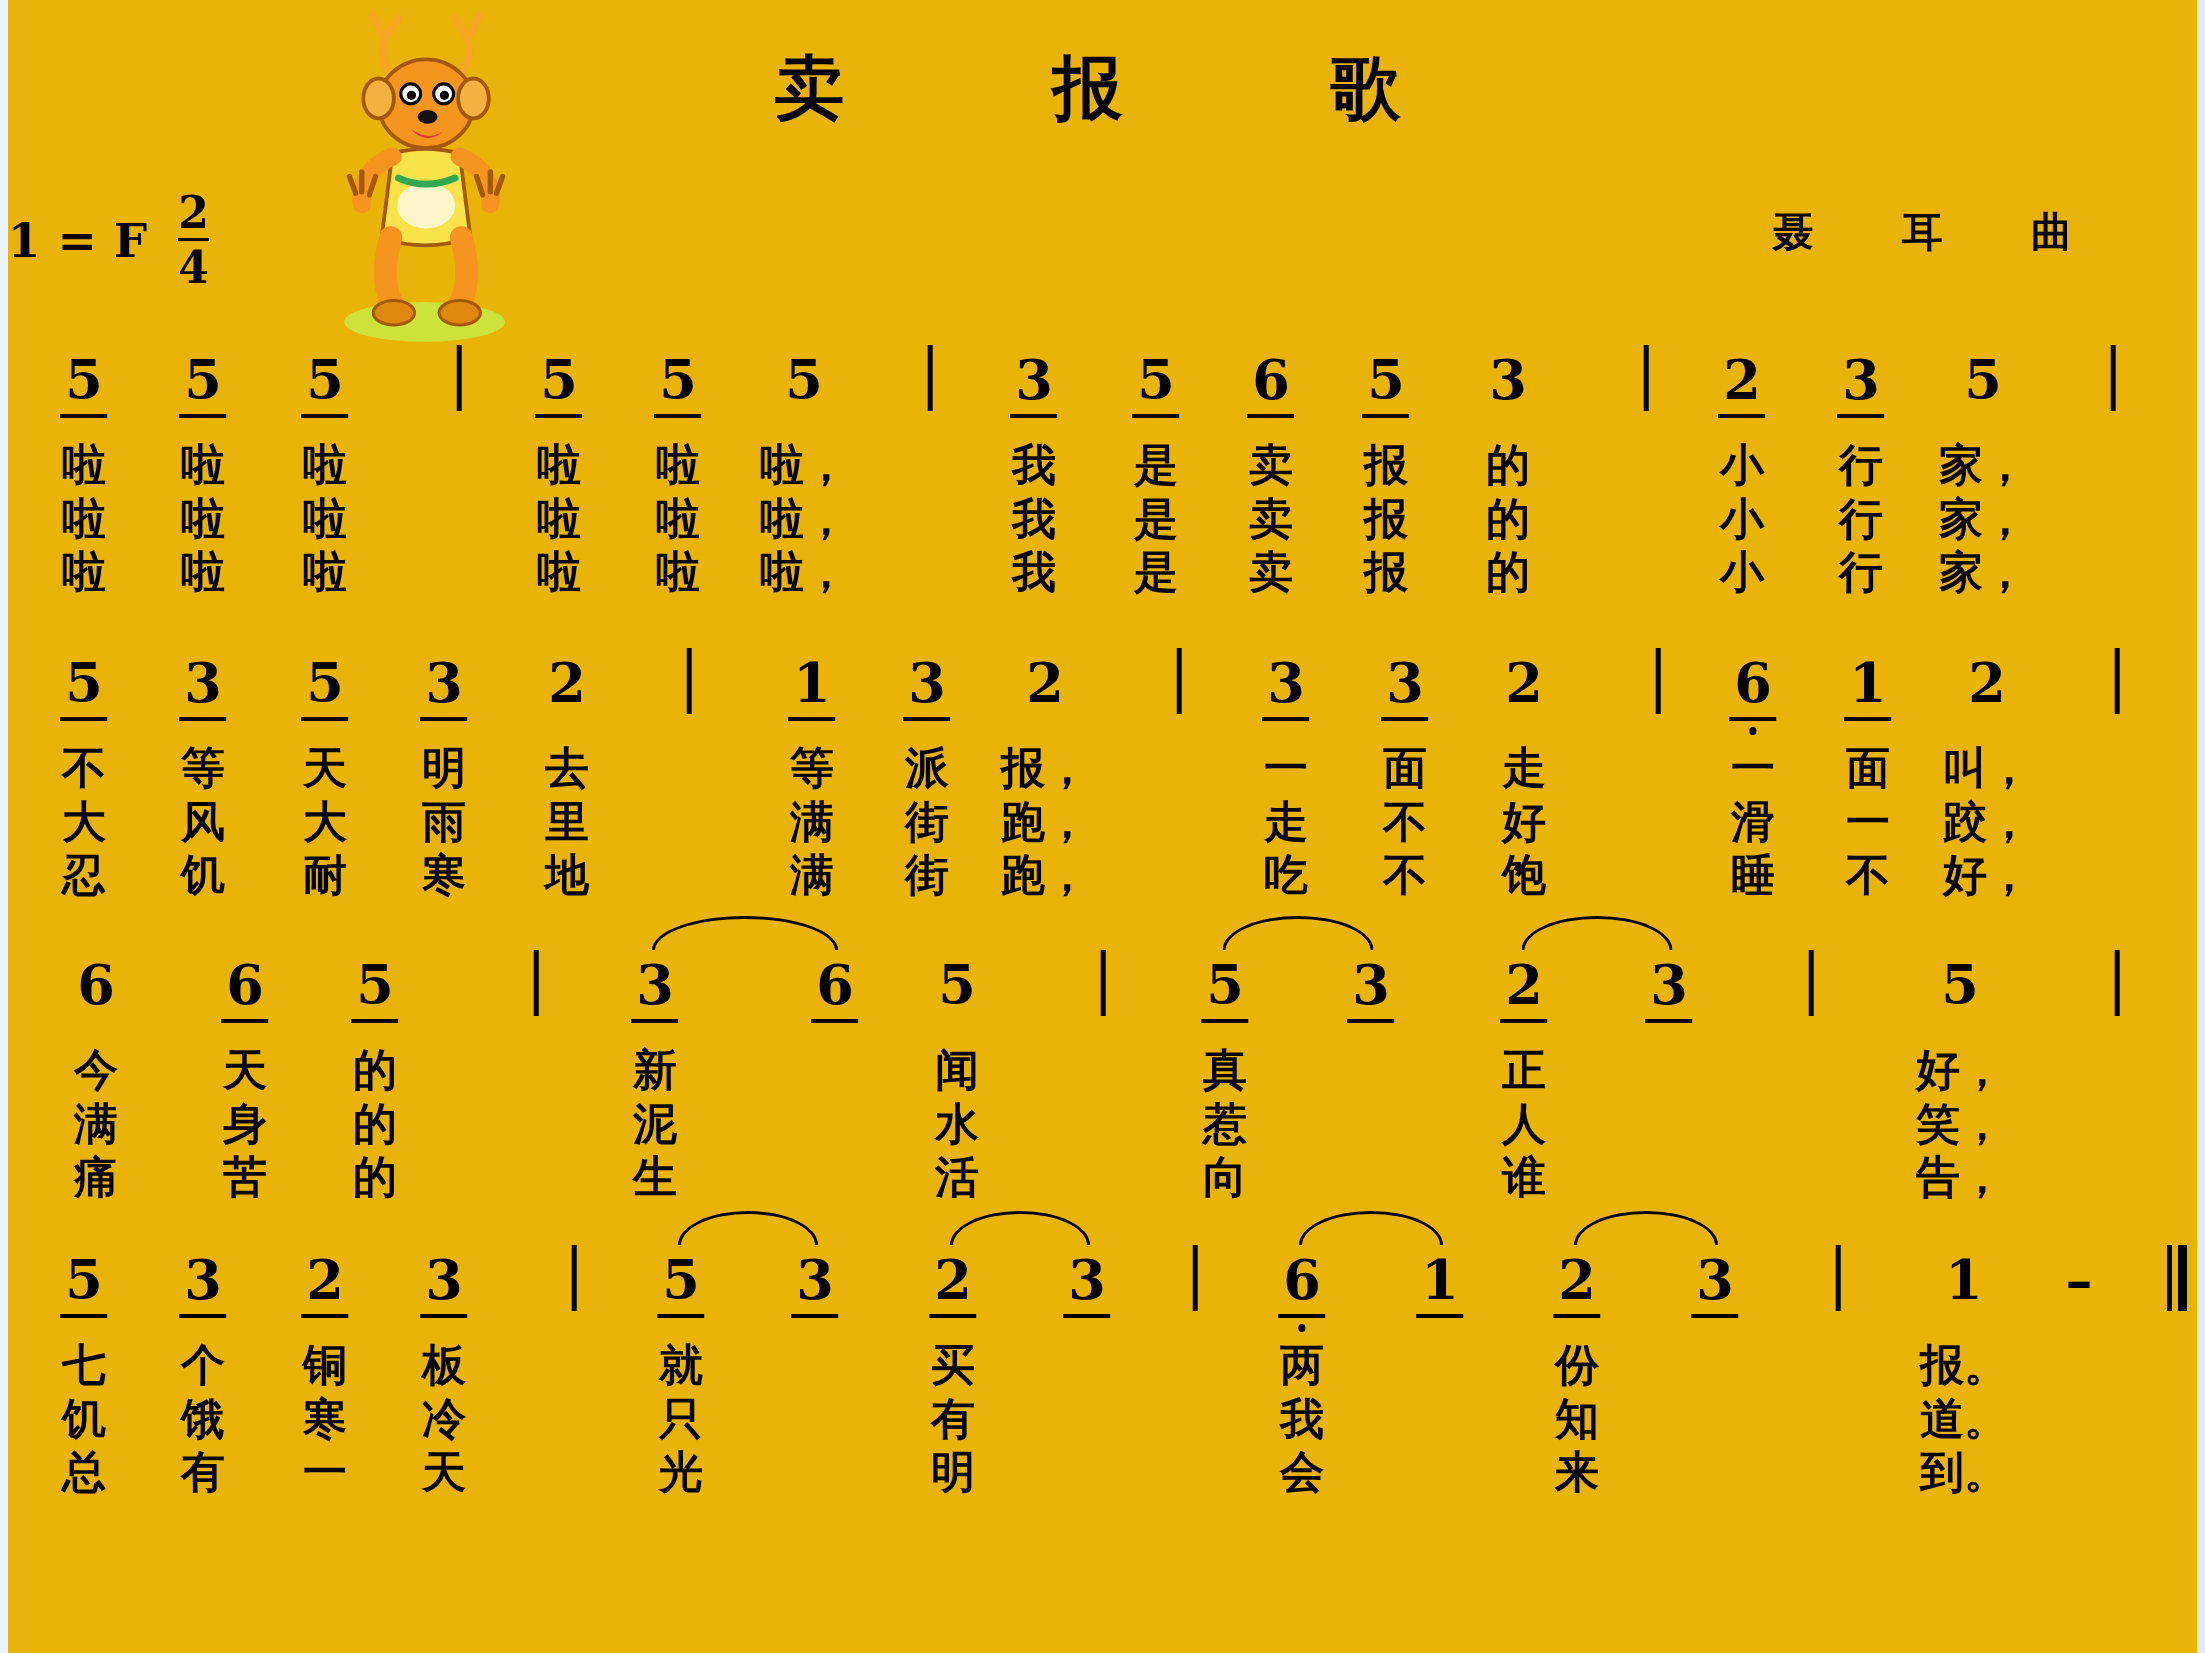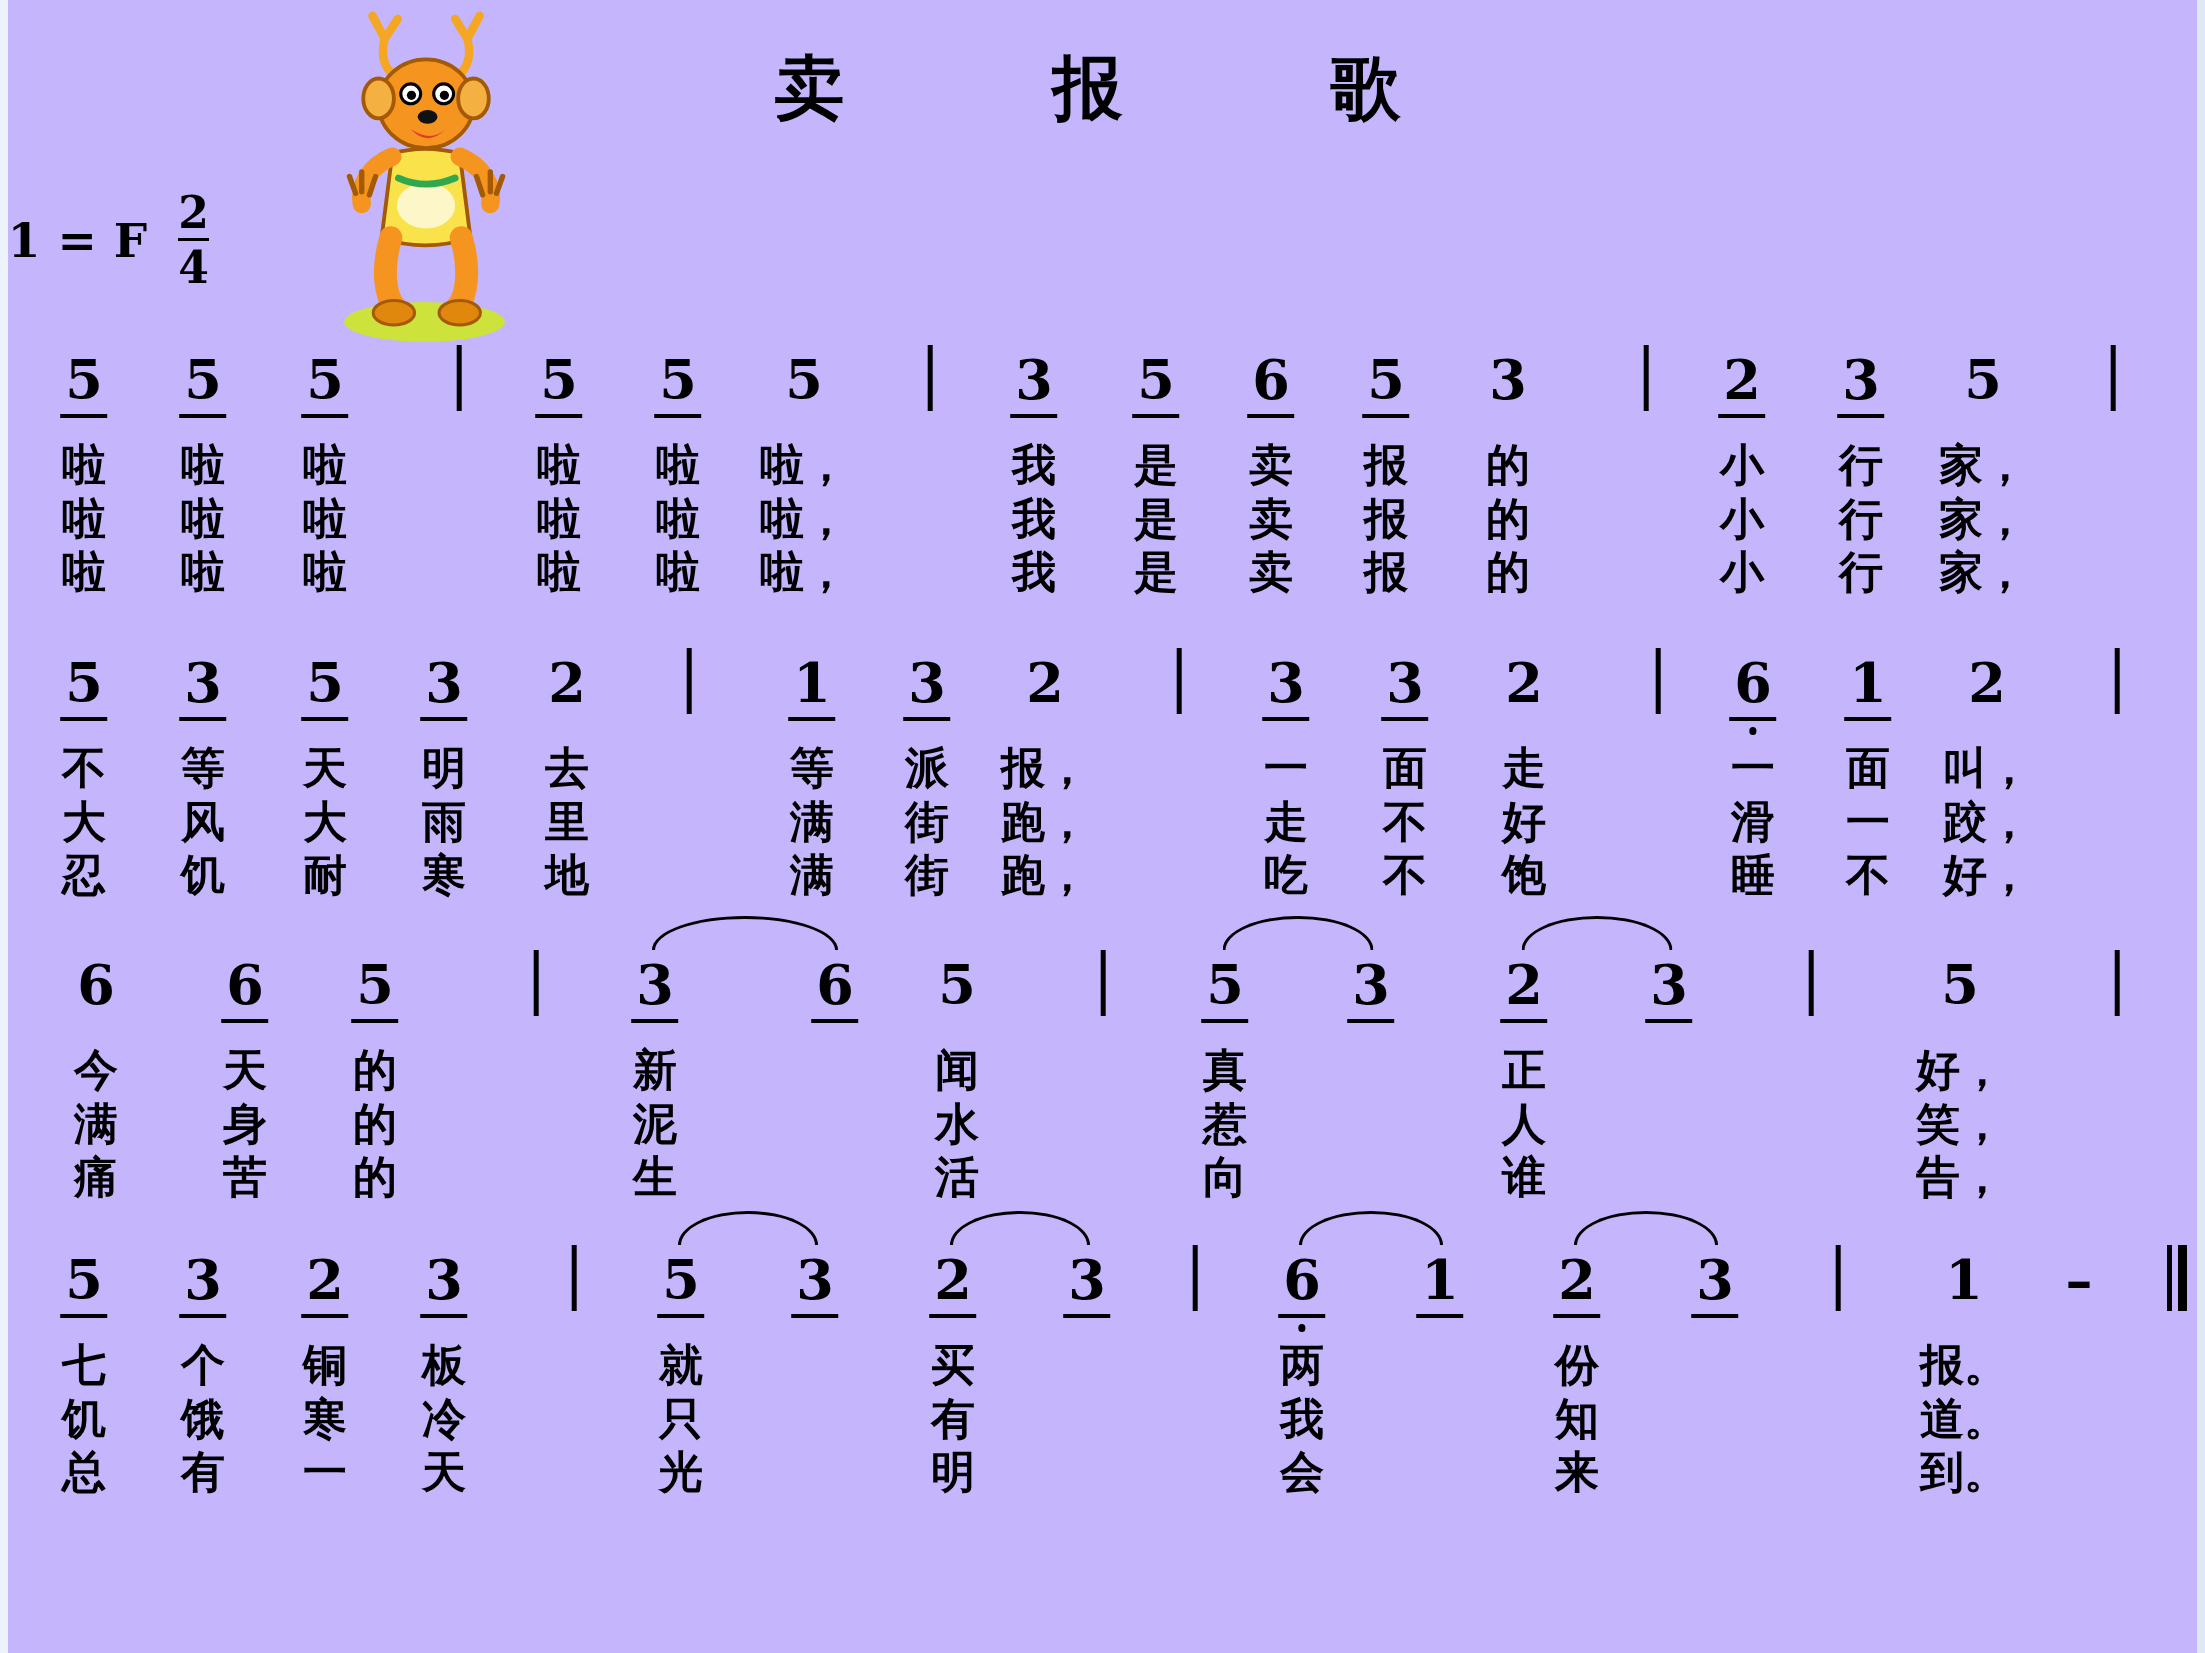--- a/index.html
+++ b/index.html
@@ -5,21 +5,21 @@
   html,body{margin:0;padding:0;}
   body{
     width:2205px;height:1654px;
     background:#ffffff;
     font-family:"DejaVu Sans","Liberation Sans",sans-serif;
     position:relative;
     overflow:hidden;
   }
   .sheet{
     position:absolute;inset:0;
-    background:#c4b5fd;
+    background:#eab308;
   }
   
   .title{
     position:absolute;
     top:42px;left:628px;width:919px;
     text-align:center;
     font-size:70px;
     font-weight:bold;
     letter-spacing:92px;
     text-indent:92px;
@@ -124,20 +124,21 @@
     <span>1</span>
     <span class="eq">=</span>
     <span class="f">F</span>
     <span class="frac">
       <span class="num">2</span>
       <span class="den">4</span>
     </span>
   </div>
 
   <div class="credits">
+    <div>聂 耳 曲</div>
   </div>
 
   <div class="deer">
     <svg viewBox="0 0 260 440" width="199" height="337">
       <ellipse cx="130" cy="410" rx="105" ry="26" fill="#cde23a"></ellipse>
       <path d="M78 40 L62 10 M78 40 L95 14 M78 40 C70 70 84 86 96 90" stroke="#f5a623" stroke-width="11" fill="none" stroke-linecap="round"></path>
       <path d="M186 40 L202 10 M186 40 L170 14 M186 40 C194 70 180 86 168 90" stroke="#f5a623" stroke-width="11" fill="none" stroke-linecap="round"></path>
       <ellipse cx="132" cy="125" rx="62" ry="58" fill="#f5951f" stroke="#a45a05" stroke-width="5"></ellipse>
       <ellipse cx="70" cy="118" rx="20" ry="26" fill="#f5b042" stroke="#a45a05" stroke-width="5"></ellipse>
       <ellipse cx="194" cy="118" rx="20" ry="26" fill="#f5b042" stroke="#a45a05" stroke-width="5"></ellipse>

